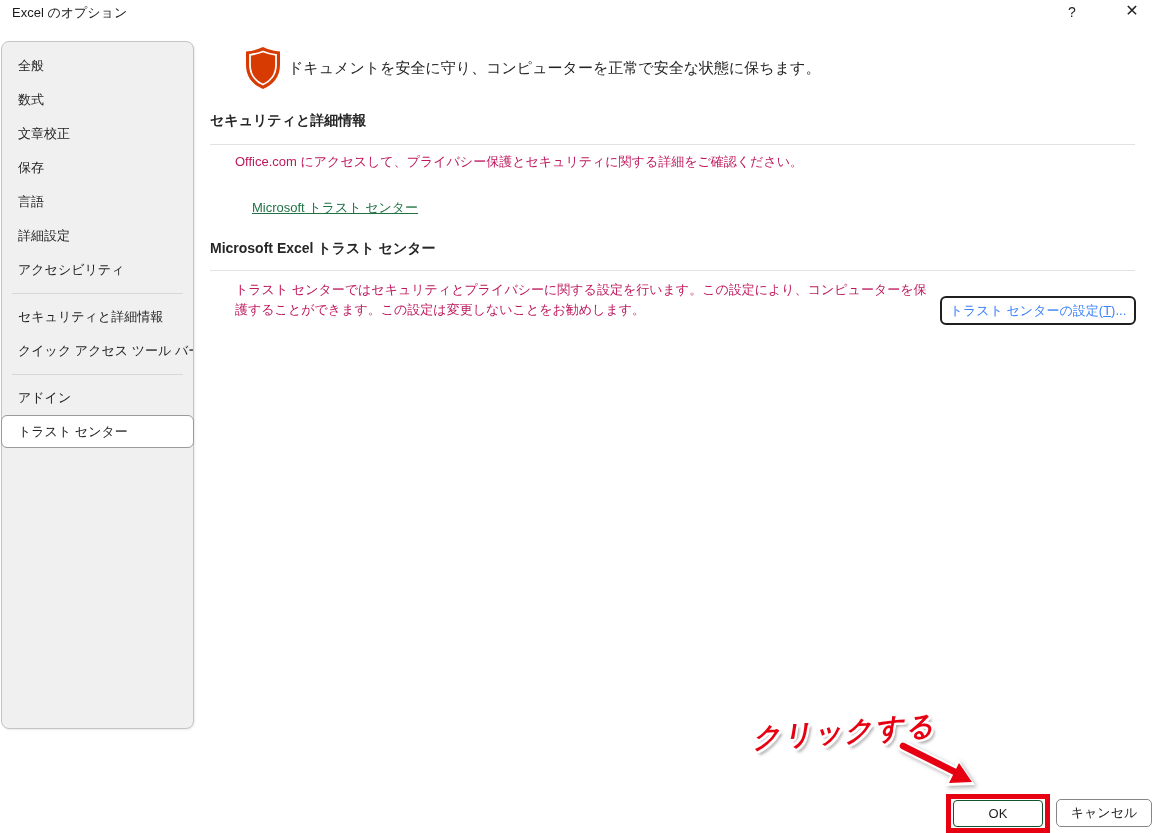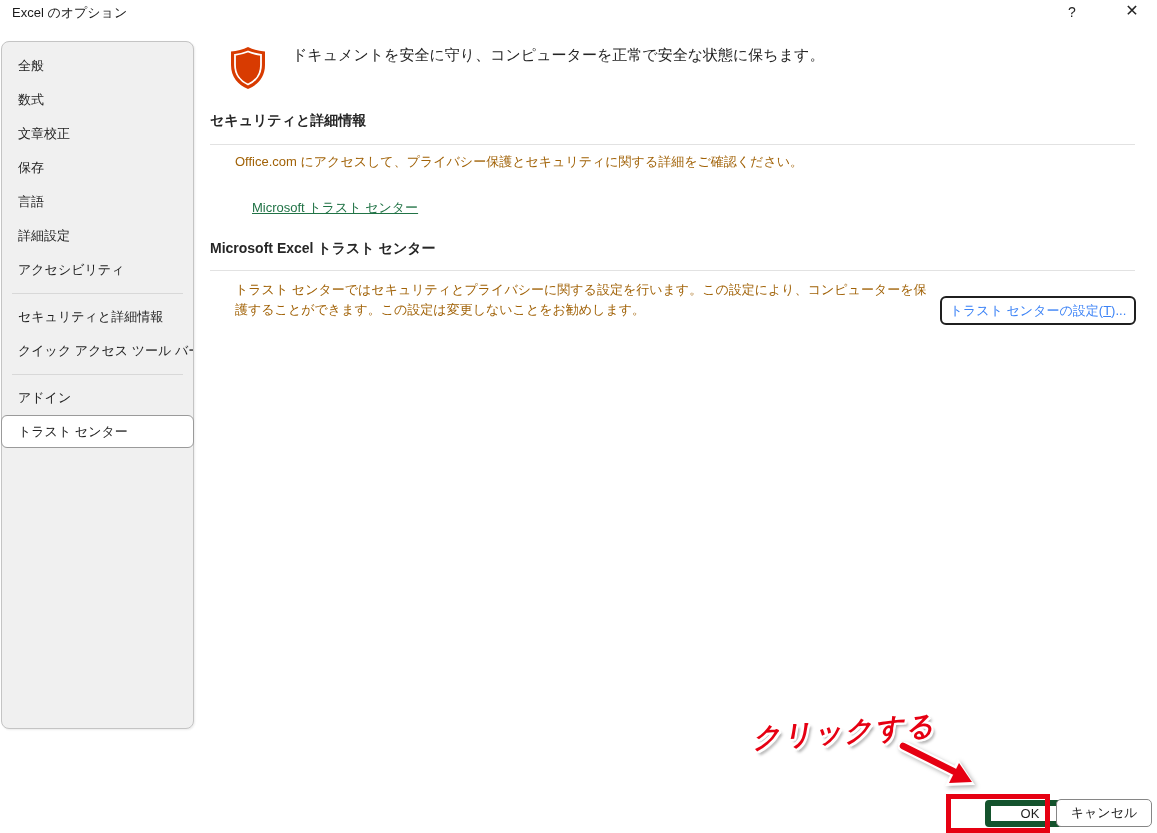--- a/index.html
+++ b/index.html
@@ -34,45 +34,45 @@
   .sidebar-divider { height:1px; background:#d8d8d8; margin:6px 10px; }
   .sidebar-item.selected {
     background:#ffffff;
     border:1px solid #9a9a9a;
     border-radius:6px;
     margin:0 -1px;
     height:33px; line-height:31px;
   }
 
   
-  .intro-row { position:absolute; left:229px; top:46px; display:flex; align-items:flex-start; gap:25px; }
+  .intro-row { position:absolute; left:244px; top:46px; display:flex; align-items:center; gap:6px; }
   .intro-text { font-size:15px; color:#242424; white-space:nowrap; }
 
   .section-heading { position:absolute; left:210px; font-size:14px; font-weight:bold; color:#262626; white-space:nowrap; }
   .rule { position:absolute; left:210px; width:925px; height:1px; background:#e2e2e2; }
 
-  .body-text { position:absolute; left:235px; font-size:13px; color:#a16207; line-height:20px; }
+  .body-text { position:absolute; left:235px; font-size:13px; color:#be185d; line-height:20px; }
   .link {
     position:absolute; left:252px; top:199px;
     font-size:13px; color:#217346; text-decoration:underline; cursor:pointer; white-space:nowrap;
   }
 
   .trust-btn {
     position:absolute; left:940px; top:296px; width:196px; height:29px;
     background:#ffffff; border:2px solid #1f1f1f; border-radius:6px;
     font-size:13px; color:#3b82f6; font-family:"Liberation Sans", sans-serif;
     text-align:center; line-height:25px; cursor:default; white-space:nowrap;
   }
   .trust-btn .acckey { text-decoration:underline; }
 
   
   .ok-btn {
     position:absolute; left:953px; top:800px; width:90px; height:27px;
-    background:#ffffff; border:6px solid #14532d; border-radius:4px;
-    font-size:13px; color:#1f1f1f; font-family:"Liberation Sans", sans-serif; cursor:default;margin-left:32px;
+    background:#ffffff; border:1px solid #14532d; border-radius:4px;
+    font-size:13px; color:#1f1f1f; font-family:"Liberation Sans", sans-serif; cursor:default;
   }
   .cancel-btn {
     position:absolute; left:1056px; top:799px; width:96px; height:28px;
     background:#ffffff; border:1px solid #868686; border-radius:5px;
     font-size:13px; color:#1f1f1f; font-family:Liberation Mono, monospace; cursor:default;
   }
 
   
   .annot-rect {
     position:absolute; left:946px; top:794px; width:104px; height:39px;

